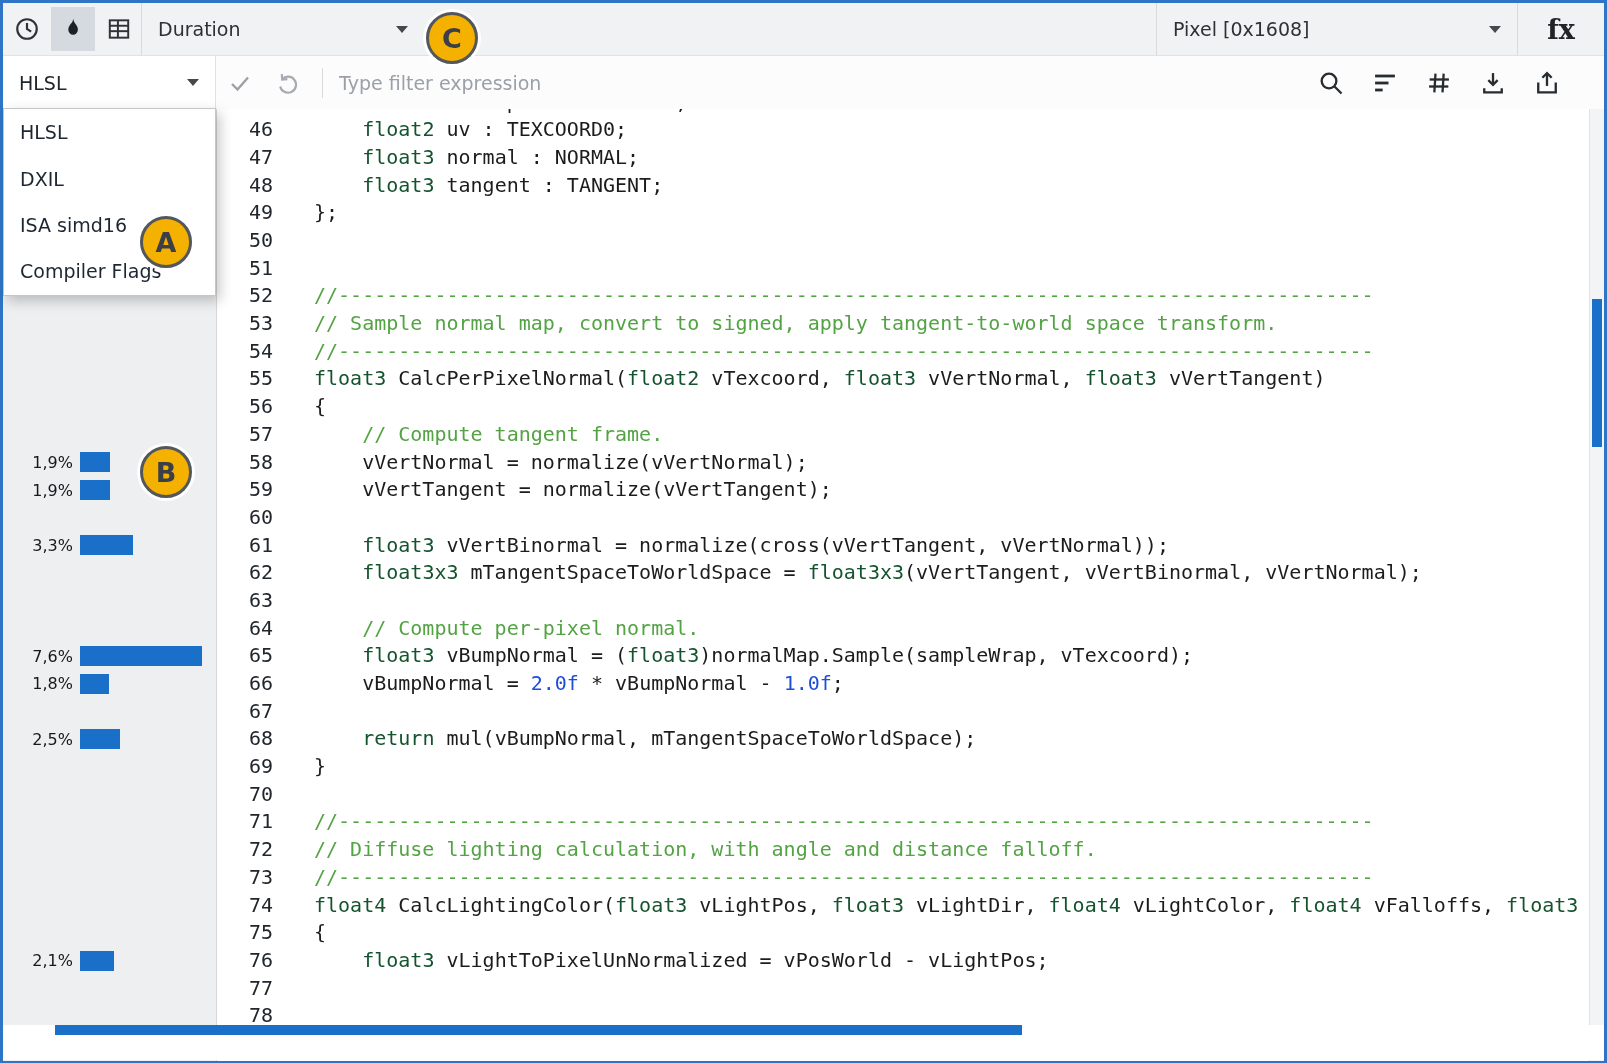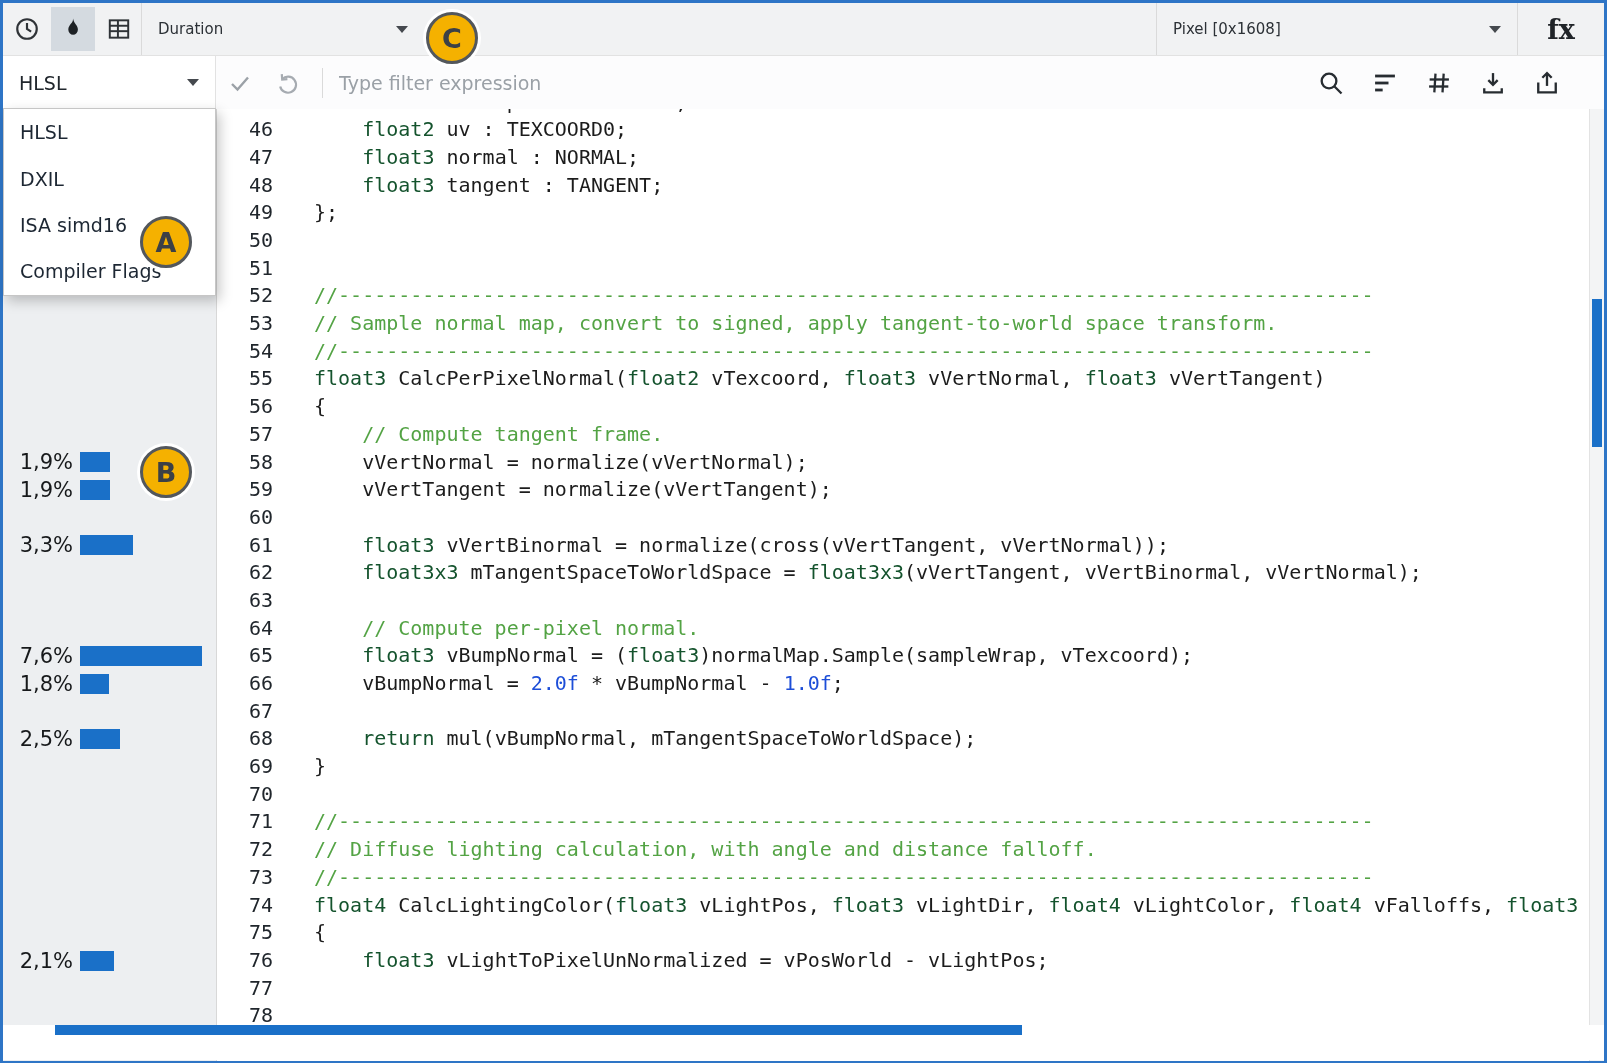--- a/index.html
+++ b/index.html
@@ -5,42 +5,42 @@
   html,body{margin:0;padding:0;background:#ffffff;}
   body{width:1607px;height:1063px;overflow:hidden;font-family:"DejaVu Sans","Liberation Sans",sans-serif;}
   .window{position:relative;width:1601px;height:1057px;border:3px solid #2e75c6;background:#fff;box-sizing:content-box;}
 
   
   .toolbar{height:52px;background:#f1f2f3;display:flex;align-items:center;border-bottom:1px solid #e2e2e2;}
   .icon-btn{width:44px;height:44px;margin-left:2px;display:flex;align-items:center;justify-content:center;flex:none;}
   .icon-btn.active{background:#d4dae0;}
   .vsep{width:1px;height:52px;background:#dadada;flex:none;}
   .vsep.short{height:30px;margin:0 10px;}
-  .combo{display:flex;align-items:center;justify-content:space-between;font-size:15px;color:#2c3136;padding:0 16px;box-sizing:border-box;flex:none;height:100%;}
+  .combo{display:flex;align-items:center;justify-content:space-between;font-size:19px;color:#2c3136;padding:0 16px;box-sizing:border-box;flex:none;height:100%;}
   .combo-duration{width:282px;}
   .combo-pixel{width:360px;}
   .chev{width:0;height:0;border-left:6px solid transparent;border-right:6px solid transparent;border-top:7px solid #45494e;flex:none;}
   .fx{width:86px;text-align:center;font-family:"DejaVu Serif","Liberation Serif",serif;font-weight:bold;font-size:27px;color:#202428;flex:none;}
   .spacer{flex:1;}
 
   
   .filterbar{height:53px;background:#fcfcfd;display:flex;align-items:center;position:relative;}
   .lang-combo{width:213px;height:100%;display:flex;align-items:center;justify-content:space-between;padding:0 16px;box-sizing:border-box;font-size:19px;color:#20262c;background:#fff;border-right:1px solid #e2e2e2;flex:none;}
   .small-btn{width:48px;height:44px;display:flex;align-items:center;justify-content:center;flex:none;}
   .filter-input{flex:1;height:100%;border:none;outline:none;background:transparent;font-size:19px;color:#333;font-family:"DejaVu Sans","Liberation Sans",sans-serif;padding:0 6px;}
   .filter-input::placeholder{color:#9aa0a6;}
   .right-icons{display:flex;align-items:center;margin-right:30px;flex:none;}
   .tool-ico{width:54px;height:44px;display:flex;align-items:center;justify-content:center;flex:none;}
 
   
   .main{position:relative;display:flex;height:952px;overflow:hidden;}
   .stats{width:213px;background:#edeff1;border-right:1px solid #d8d8d8;overflow:hidden;flex:none;}
   .stats-inner{margin-top:-20.4px;}
   .stat-row{height:27.7px;display:flex;align-items:center;}
-  .stat-label{width:70px;text-align:right;font-size:21px;color:#17191b;flex:none;}
+  .stat-label{width:70px;text-align:right;font-size:16px;color:#17191b;flex:none;}
   .stat-bar{height:20px;background:#1a70c8;margin-left:7px;flex:none;display:inline-block;}
 
   .codepane{flex:1;overflow:hidden;background:#fff;position:relative;}
   .code-inner{margin-top:-20.4px;white-space:pre;font-family:"DejaVu Sans Mono","Liberation Mono",monospace;font-size:20px;line-height:27.7px;}
   .code-line{height:27.7px;display:flex;gap:24px;}
   .lnum{flex:none;width:56px;text-align:right;color:#20262c;}
   .ltext{margin-left:17px;flex:none;}
   .k{color:#14532d;text-align:center;} .n{color:#1d4ed8;} .c{color:#53a344;} .p{color:#1c1c1c;}
 
   .vscroll{width:14px;flex:none;background:#f3f4f5;border-left:1px solid #e3e3e3;position:relative;}

